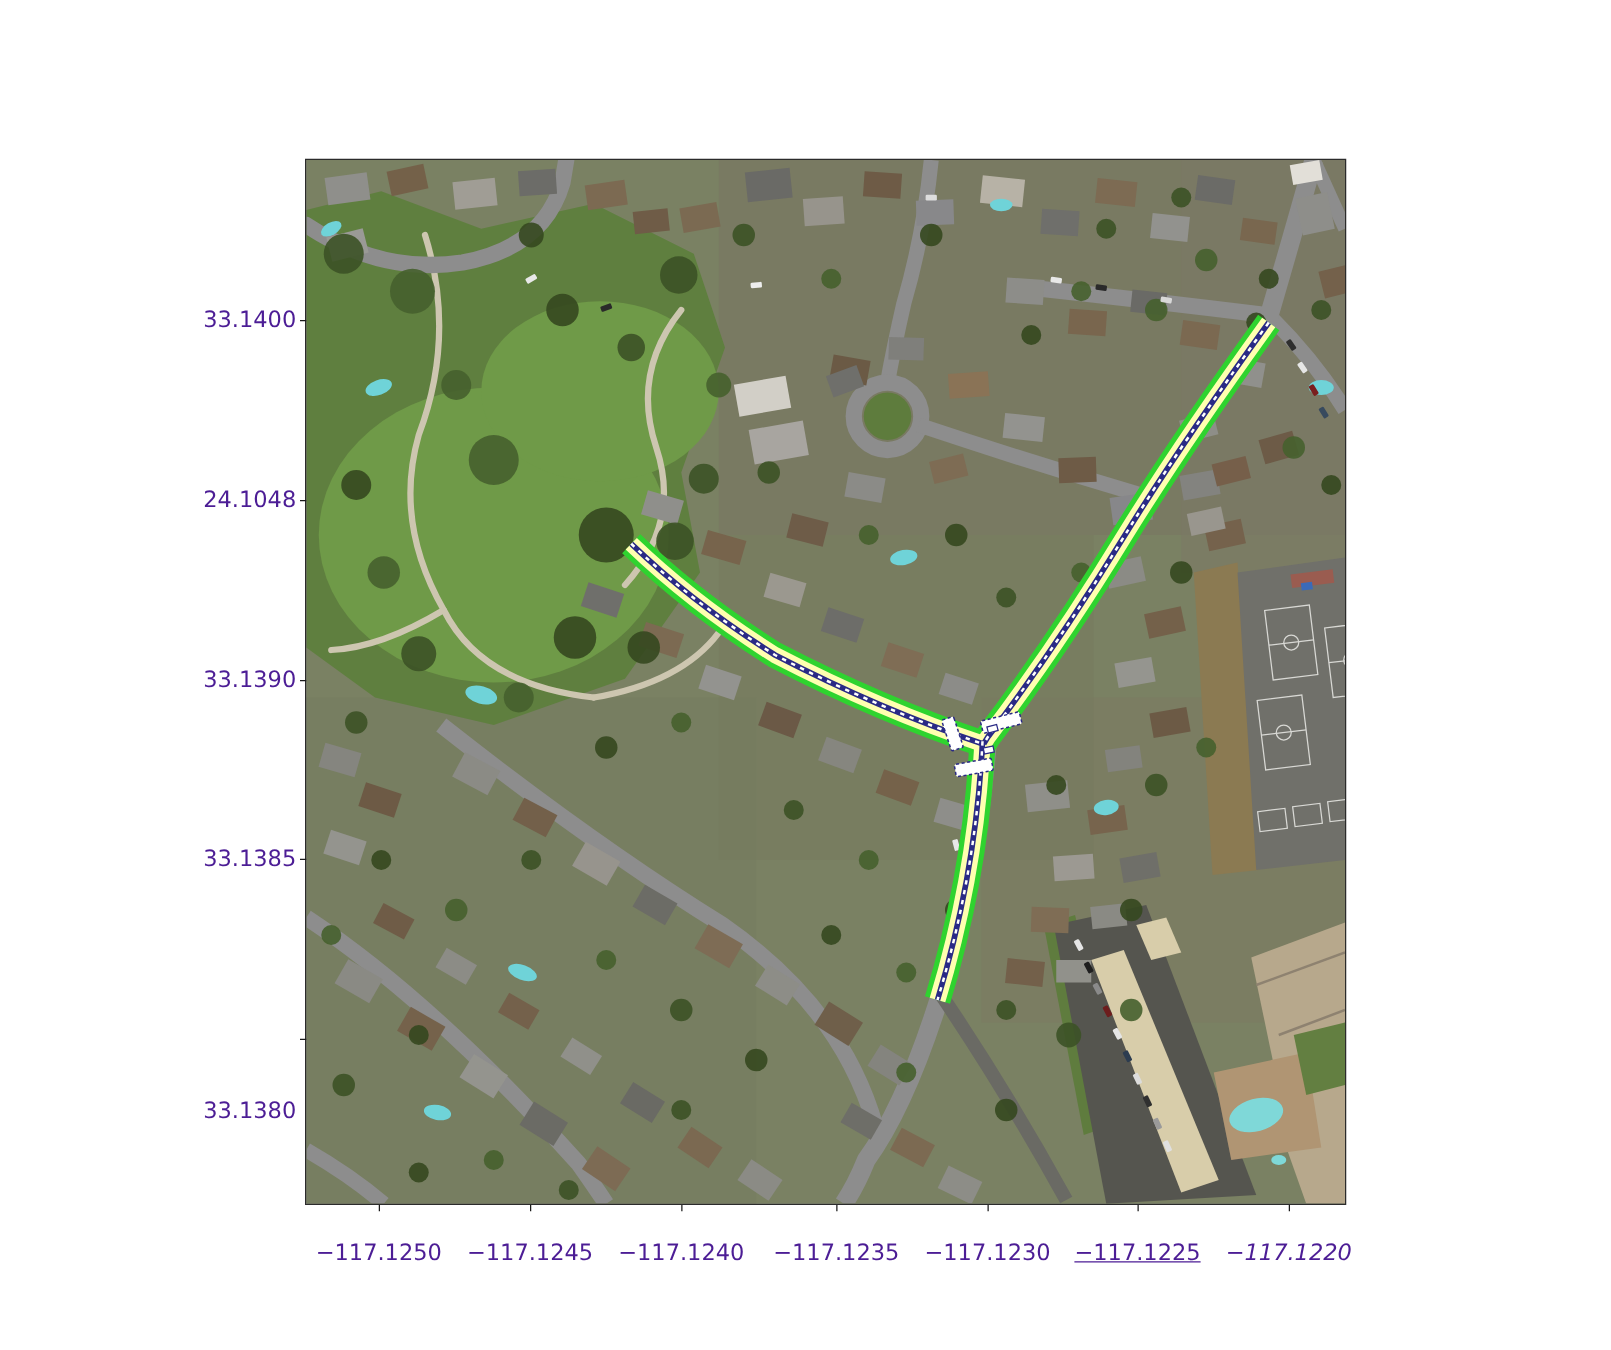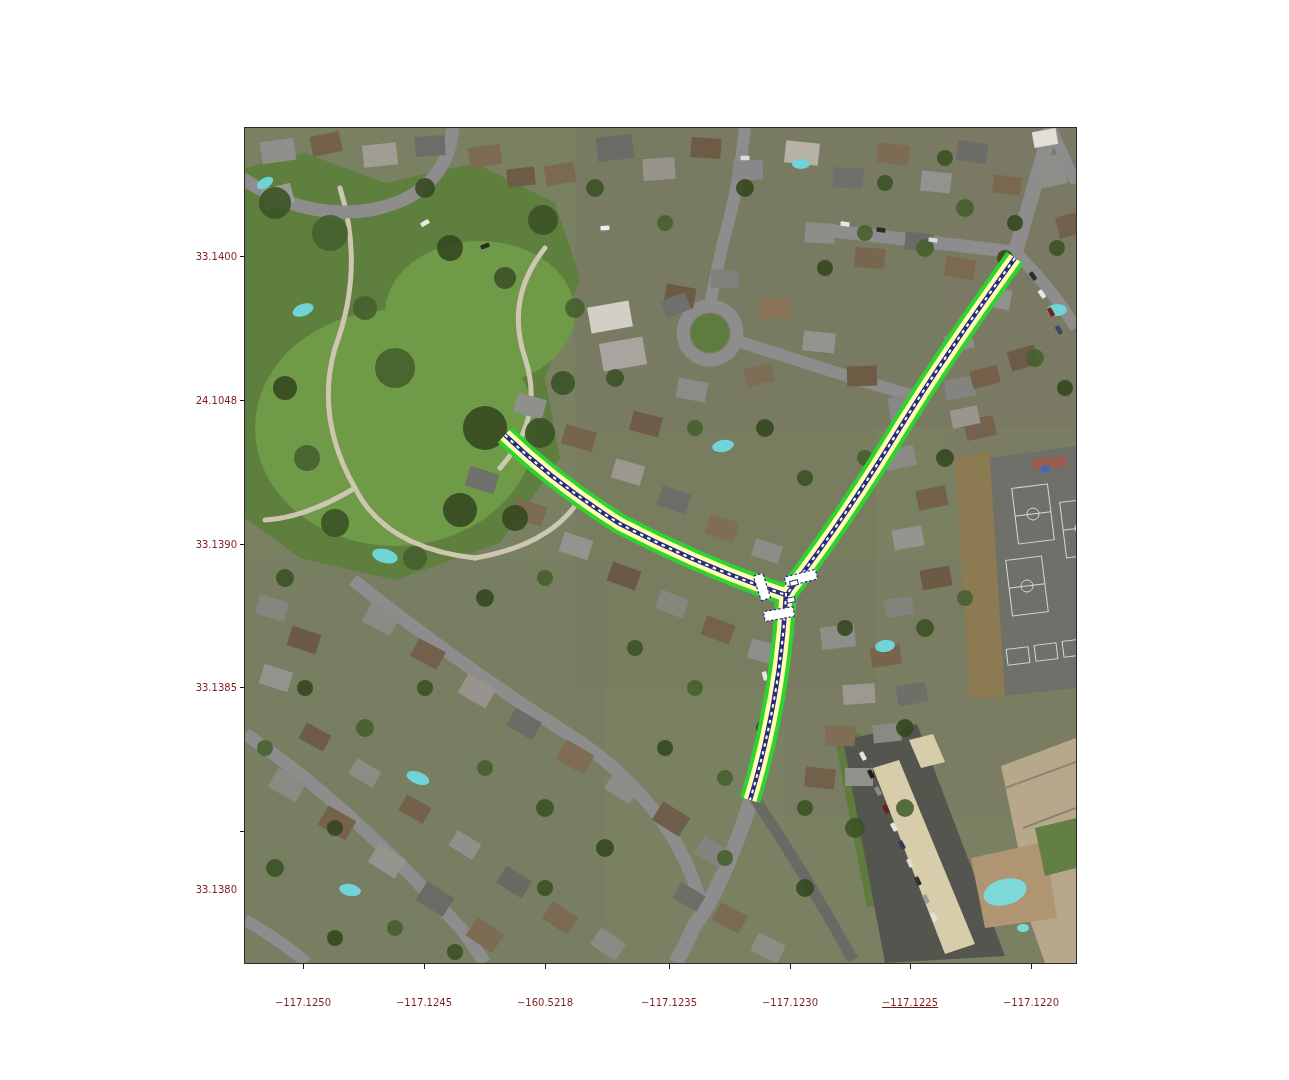--- a/index.html
+++ b/index.html
@@ -1,20 +1,20 @@
 <!DOCTYPE html>
 <html><head>
 <meta charset="utf-8">
 <style>
   html,body{margin:0;padding:0;background:#ffffff;}
   body{width:1289px;height:1080px;overflow:hidden;font-family:"DejaVu Sans",sans-serif;}
   .figure{position:relative;width:1289px;height:1080px;background:#ffffff;}
   .map-area{position:absolute;left:245px;top:128px;width:831px;height:835px;overflow:hidden;background:#7a8163;outline:1px solid #2b2b2b;}
   .map-area svg{display:block;width:831px;height:835px;}
-  .tick-label{position:absolute;color:#7f1d1d;font-size:10px;line-height:15px;white-space:nowrap;}
+  .tick-label{position:absolute;color:#4c1d95;font-size:18px;line-height:15px;white-space:nowrap;}
   .x-tick-label{transform:translateX(-50%);top:971px;margin-top:24px;}
   .y-tick-label{transform:translateX(-100%) translateY(-50%);left:237px;text-align:right;}
   .tick-mark{position:absolute;background:#1a1a1a;}
   .tick-mark.x{width:1px;height:5px;top:964px;}
   .tick-mark.y{width:5px;height:1px;left:240px;}
   .map-title{position:absolute;top:980px;left:245px;width:831px;text-align:center;color:#111111;font-size:15.5px;}
 </style>
 </head>
 <body>
 
@@ -293,29 +293,29 @@
         <rect x="-4" y="-2.5" width="8" height="5" fill="#ffffff" stroke="#2a2a85" stroke-width="1" transform="translate(546 472) rotate(-12)"></rect>
       </svg>
   </div>
 
   <div id="ticks">
       <div class="tick-mark x" style="left: 303px;"></div>
       <div class="tick-label x-tick-label" style="left: 303px;">−117.1250</div>
       <div class="tick-mark x" style="left: 424px;"></div>
       <div class="tick-label x-tick-label" style="left: 424px;">−117.1245</div>
       <div class="tick-mark x" style="left: 545px;"></div>
-      <div class="tick-label x-tick-label" style="left: 545px;">−160.5218</div>
+      <div class="tick-label x-tick-label" style="left: 545px;">−117.1240</div>
       <div class="tick-mark x" style="left: 669px;"></div>
       <div class="tick-label x-tick-label" style="left: 669px; text-align: right;">−117.1235</div>
       <div class="tick-mark x" style="left: 790px;"></div>
       <div class="tick-label x-tick-label" style="left: 790px;">−117.1230</div>
       <div class="tick-mark x" style="left: 910px;"></div>
       <div class="tick-label x-tick-label" style="left: 910px; text-decoration: underline;">−117.1225</div>
       <div class="tick-mark x" style="left: 1031px;"></div>
-      <div class="tick-label x-tick-label" style="left: 1031px;">−117.1220</div>
+      <div class="tick-label x-tick-label" style="left: 1031px; font-style: italic;">−117.1220</div>
       <div class="tick-mark y" style="top: 256px;"></div>
       <div class="tick-label y-tick-label" style="top: 256px;">33.1400</div>
       <div class="tick-mark y" style="top: 400px;"></div>
       <div class="tick-label y-tick-label" style="top: 400px;">24.1048</div>
       <div class="tick-mark y" style="top: 544px;"></div>
       <div class="tick-label y-tick-label" style="top: 544px;">33.1390</div>
       <div class="tick-mark y" style="top: 687px;"></div>
       <div class="tick-label y-tick-label" style="top: 687px;">33.1385</div>
       <div class="tick-mark y" style="top: 831px;"></div>
       <div class="tick-label y-tick-label" style="top: 869px; margin-top: 20px;">33.1380</div>

